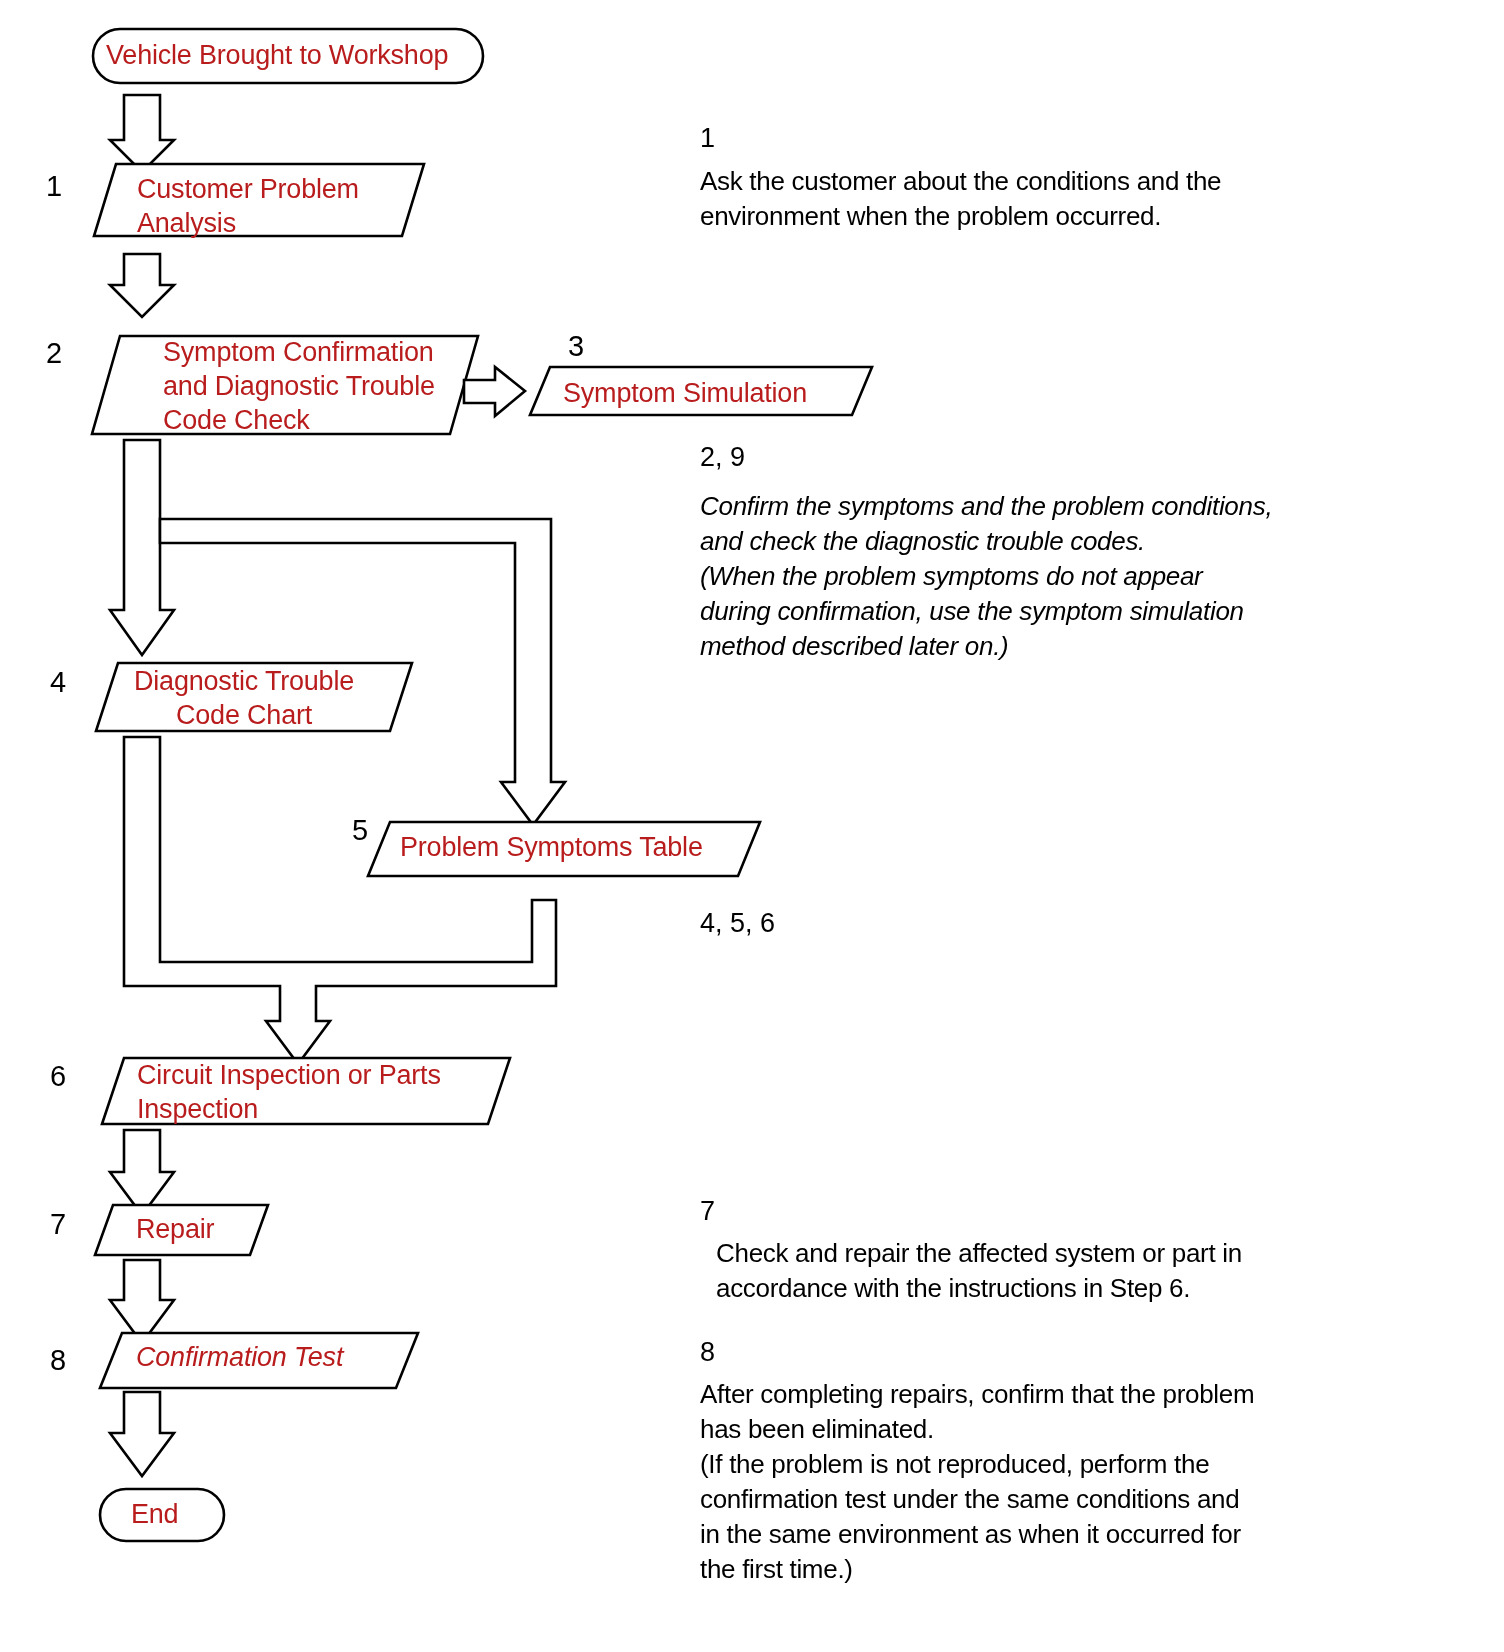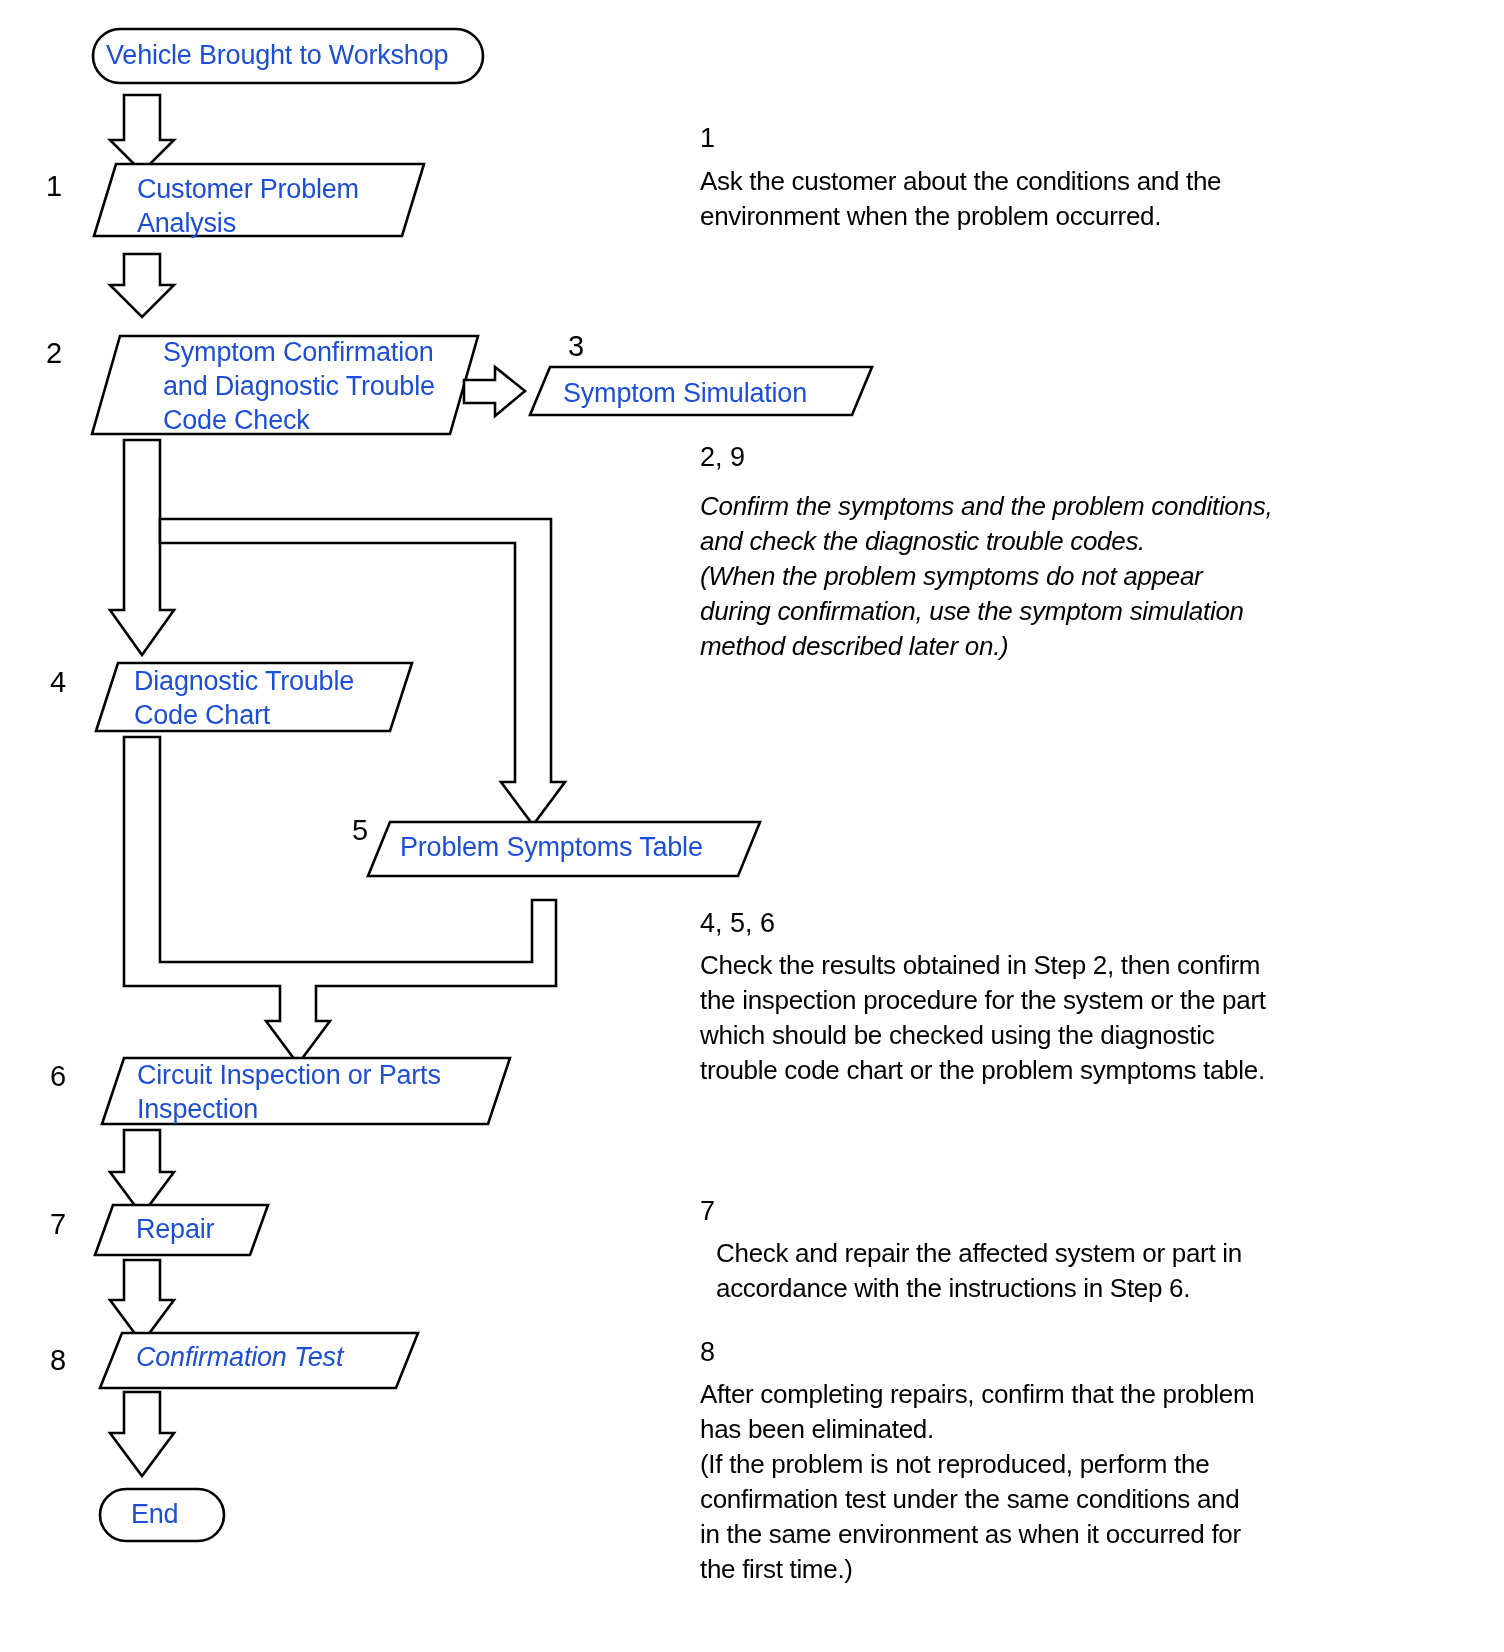--- a/index.html
+++ b/index.html
@@ -20,21 +20,21 @@
     position: absolute;
     left: 0;
     top: 0;
     width: 1504px;
     height: 1652px;
   }
   .node-label {
     position: absolute;
     font-size: 27px;
     line-height: 34px;
-    color: #1d4ed8;
+    color: #b91c1c;
     white-space: pre;
     letter-spacing: -0.2px;
   }
   .step-num {
     position: absolute;
     font-size: 29px;
     line-height: 32px;
     color: #000;
   }
   .desc-block {
@@ -109,21 +109,21 @@
 
   <div class="step-num" style="left:46px; top:337px;">2</div>
   <div class="node-label" style="left:128px; top:335px;margin-left:35px;">Symptom Confirmation
 and Diagnostic Trouble
 Code Check</div>
 
   <div class="step-num" style="left:568px; top:330px;">3</div>
   <div class="node-label" style="left:563px; top:376px;">Symptom Simulation</div>
 
   <div class="step-num" style="left:50px; top:666px;">4</div>
-  <div class="node-label" style="left:134px; top:664px;">Diagnostic Trouble
+  <div class="node-label" style="left:134px; top:664px;text-align:center;">Diagnostic Trouble
 Code Chart</div>
 
   <div class="step-num" style="left:352px; top:814px;">5</div>
   <div class="node-label" style="left:400px; top:830px;">Problem Symptoms Table</div>
 
   <div class="step-num" style="left:50px; top:1060px;">6</div>
   <div class="node-label" style="left:137px; top:1058px;">Circuit Inspection or Parts
 Inspection</div>
 
   <div class="step-num" style="left:50px; top:1208px;">7</div>
@@ -139,24 +139,20 @@
 environment when the problem occurred.</div>
 
   <div class="desc-num" style="left:700px; top:441px;">2, 9</div>
   <div class="desc-block" style="left:700px; top:489px; width:720px;font-style:italic;">Confirm the symptoms and the problem conditions,
 and check the diagnostic trouble codes.
 (When the problem symptoms do not appear
 during confirmation, use the symptom simulation
 method described later on.)</div>
 
   <div class="desc-num" style="left:700px; top:907px;">4, 5, 6</div>
-  <div class="desc-block" style="left:700px; top:948px; width:720px;">Check the results obtained in Step 2, then confirm
-the inspection procedure for the system or the part
-which should be checked using the diagnostic
-trouble code chart or the problem symptoms table.</div>
 
   <div class="desc-num" style="left:700px; top:1195px;">7</div>
   <div class="desc-block" style="left:700px; top:1236px; width:700px;margin-left:16px;">Check and repair the affected system or part in
 accordance with the instructions in Step 6.</div>
 
   <div class="desc-num" style="left:700px; top:1336px;">8</div>
   <div class="desc-block" style="left:700px; top:1377px; width:700px;">After completing repairs, confirm that the problem
 has been eliminated.
 (If the problem is not reproduced, perform the
 confirmation test under the same conditions and

